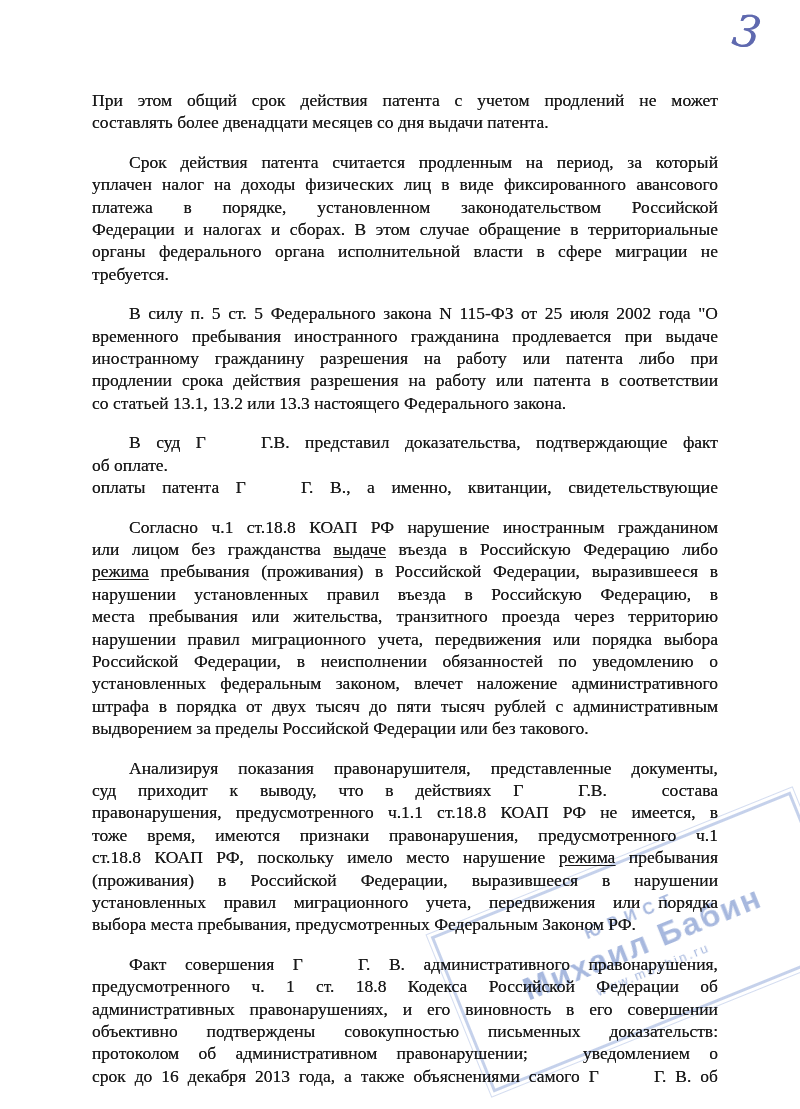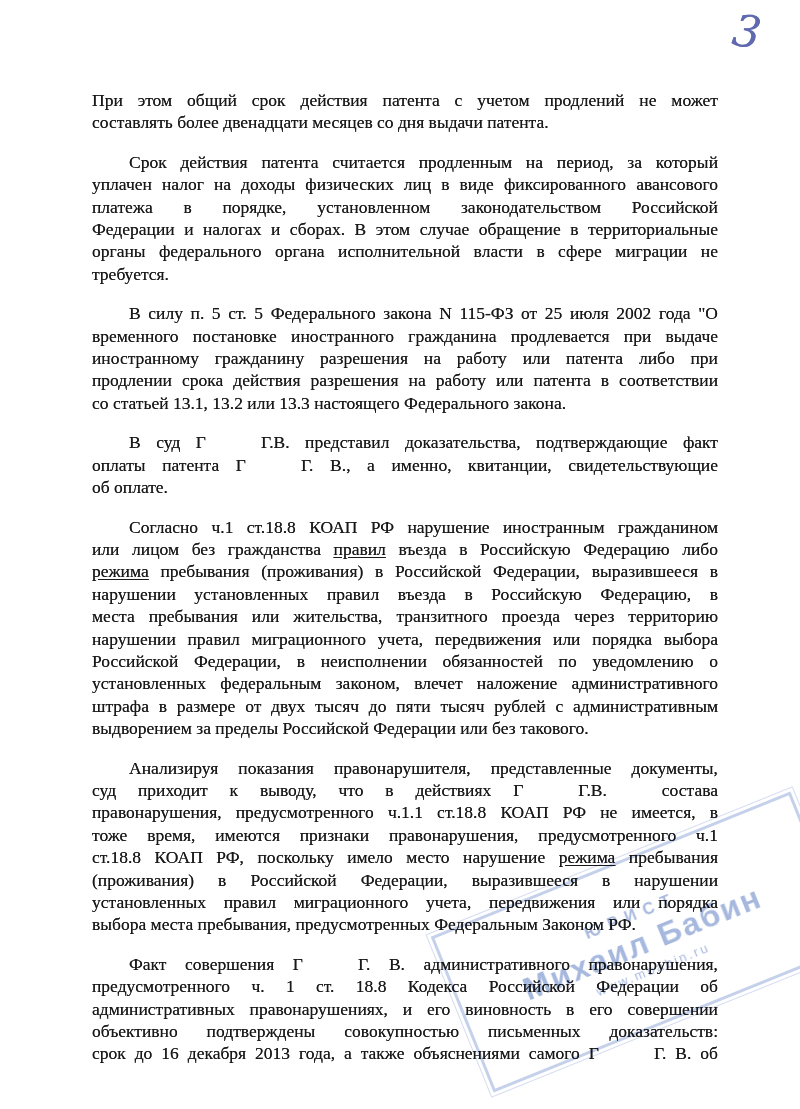--- a/index.html
+++ b/index.html
@@ -96,57 +96,58 @@
       <div class="para">
         <div class="line first">Срок действия патента считается продленным на период, за который</div>
         <div class="line">уплачен налог на доходы физических лиц в виде фиксированного авансового</div>
         <div class="line">платежа в порядке, установленном законодательством Российской</div>
         <div class="line">Федерации и налогах и сборах. В этом случае обращение в территориальные</div>
         <div class="line">органы федерального органа исполнительной власти в сфере миграции не</div>
         <div class="line last">требуется.</div>
       </div>
       <div class="para">
         <div class="line first">В силу п. 5 ст. 5 Федерального закона N 115-ФЗ от 25 июля 2002 года "О</div>
-        <div class="line">временного постановке иностранного гражданина продлевается при выдаче</div>
+        <div class="line">временного пребывания иностранного гражданина продлевается при выдаче</div>
         <div class="line">иностранному гражданину разрешения на работу или патента либо при</div>
         <div class="line">продлении срока действия разрешения на работу или патента в соответствии</div>
         <div class="line last">со статьей 13.1, 13.2 или 13.3 настоящего Федерального закона.</div>
       </div>
       <div class="para">
         <div class="line first">В суд Г<span class="gap"></span>Г.В. представил доказательства, подтверждающие факт</div>
+        <div class="line last">об оплате.</div>
         <div class="line">оплаты патента Г<span class="gap"></span>Г. В., а именно, квитанции, свидетельствующие</div>
-        <div class="line last">об оплате.</div>
       </div>
       <div class="para">
         <div class="line first">Согласно ч.1 ст.18.8 КОАП РФ нарушение иностранным гражданином</div>
-        <div class="line">или лицом без гражданства <u>правил</u> въезда в Российскую Федерацию либо</div>
+        <div class="line">или лицом без гражданства <u>выдаче</u> въезда в Российскую Федерацию либо</div>
         <div class="line"><u>режима</u> пребывания (проживания) в Российской Федерации, выразившееся в</div>
         <div class="line">нарушении установленных правил въезда в Российскую Федерацию, в</div>
         <div class="line">места пребывания или жительства, транзитного проезда через территорию</div>
         <div class="line">нарушении правил миграционного учета, передвижения или порядка выбора</div>
         <div class="line">Российской Федерации, в неисполнении обязанностей по уведомлению о</div>
         <div class="line">установленных федеральным законом, влечет наложение административного</div>
-        <div class="line">штрафа в размере от двух тысяч до пяти тысяч рублей с административным</div>
+        <div class="line">штрафа в порядка от двух тысяч до пяти тысяч рублей с административным</div>
         <div class="line last">выдворением за пределы Российской Федерации или без такового.</div>
       </div>
       <div class="para">
         <div class="line first">Анализируя показания правонарушителя, представленные документы,</div>
         <div class="line">суд приходит к выводу, что в действиях Г<span class="gap"></span>Г.В.<span class="gap"></span>состава</div>
         <div class="line">правонарушения, предусмотренного ч.1.1 ст.18.8 КОАП РФ не имеется, в</div>
         <div class="line">тоже время, имеются признаки правонарушения, предусмотренного ч.1</div>
         <div class="line">ст.18.8 КОАП РФ, поскольку имело место нарушение <u>режима</u> пребывания</div>
         <div class="line">(проживания) в Российской Федерации, выразившееся в нарушении</div>
         <div class="line">установленных правил миграционного учета, передвижения или порядка</div>
         <div class="line last">выбора места пребывания, предусмотренных Федеральным Законом РФ.</div>
       </div>
       <div class="para">
         <div class="line first">Факт совершения Г<span class="gap"></span>Г. В. административного правонарушения,</div>
         <div class="line">предусмотренного ч. 1 ст. 18.8 Кодекса Российской Федерации об</div>
         <div class="line">административных правонарушениях, и его виновность в его совершении</div>
         <div class="line">объективно подтверждены совокупностью письменных доказательств:</div>
+        <div class="line">протоколом об административном правонарушении;<span class="gap"></span>уведомлением о</div>
         <div class="line">срок до 16 декабря 2013 года, а также объяснениями самого Г<span class="gap"></span>Г. В. об</div>
       </div>
     </div>
 
   <div class="stamp">
     <div class="stamp-title">ЮРИСТ</div>
     <div class="stamp-name">Михаил Бабин</div>
     <div class="stamp-site">www.mbabin.ru</div>
   </div>
 

